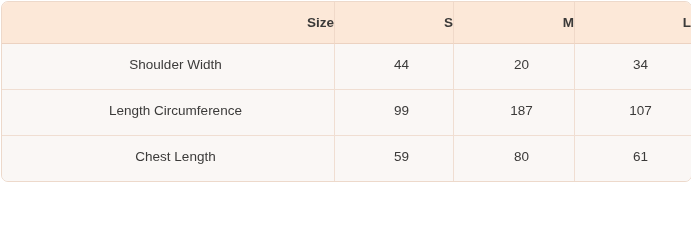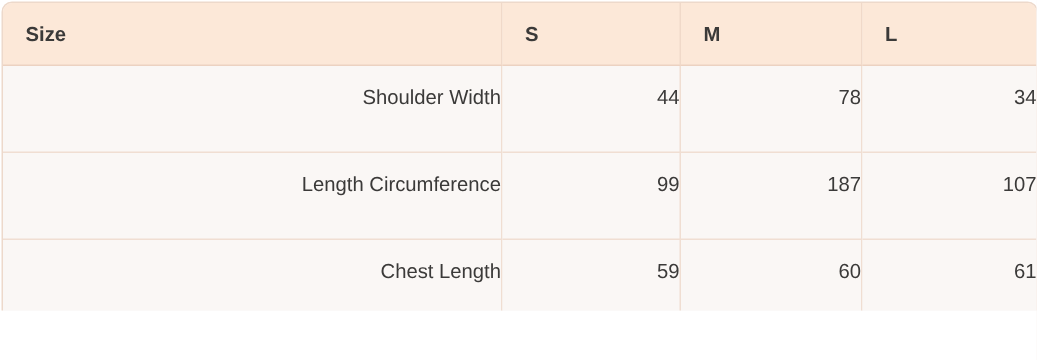--- a/index.html
+++ b/index.html
@@ -36,38 +36,38 @@
   table.size-table col.col-label { width: 333px; }
   table.size-table col.col-s     { width: 119px; }
   table.size-table col.col-m     { width: 121px; }
   table.size-table col.col-l     { width: 116px; }
 
   thead tr.header-row th {
     background: #fce8d8;
     color: #3b3a39;
     font-size: 13.5px;
     font-weight: bold;
-    text-align: left;
+    text-align: right;
     padding: 0 0 0 15px;
     height: 41px;
     line-height: 41px;
     border-bottom: 1px solid #ecd2c1;
     border-right: 1px solid #f0d9c9;
     white-space: nowrap;
     overflow: hidden;
   }
   thead tr.header-row th:last-child { border-right: none; }
 
   tbody tr.data-row td {
     background: #faf7f5;
     color: #3b3a39;
     font-size: 13.5px;
     font-weight: normal;
-    text-align: right;
-    padding: 0 0 16px 15px;
+    text-align: center;
+    padding: 0 0 4px 15px;
     height: 41px;
     line-height: 41px;
     border-bottom: 1px solid #f0ded2;
     border-right: 1px solid #f0ded2;
     white-space: nowrap;
     overflow: hidden;
   }
   tbody tr.data-row td:last-child { border-right: none; }
   tbody tr.data-row:last-child td { border-bottom: none; }
 </style>
@@ -87,30 +87,30 @@
         <th>Size</th>
         <th>S</th>
         <th>M</th>
         <th>L</th>
       </tr>
     </thead>
     <tbody>
       <tr class="data-row">
         <td>Shoulder Width</td>
         <td>44</td>
-        <td>78</td>
+        <td>20</td>
         <td>34</td>
       </tr>
       <tr class="data-row">
         <td>Length Circumference</td>
         <td>99</td>
         <td>187</td>
         <td>107</td>
       </tr>
       <tr class="data-row">
         <td>Chest Length</td>
         <td>59</td>
-        <td>60</td>
+        <td>80</td>
         <td>61</td>
       </tr>
     </tbody>
   </table>
 </div>
 
 </body></html>

